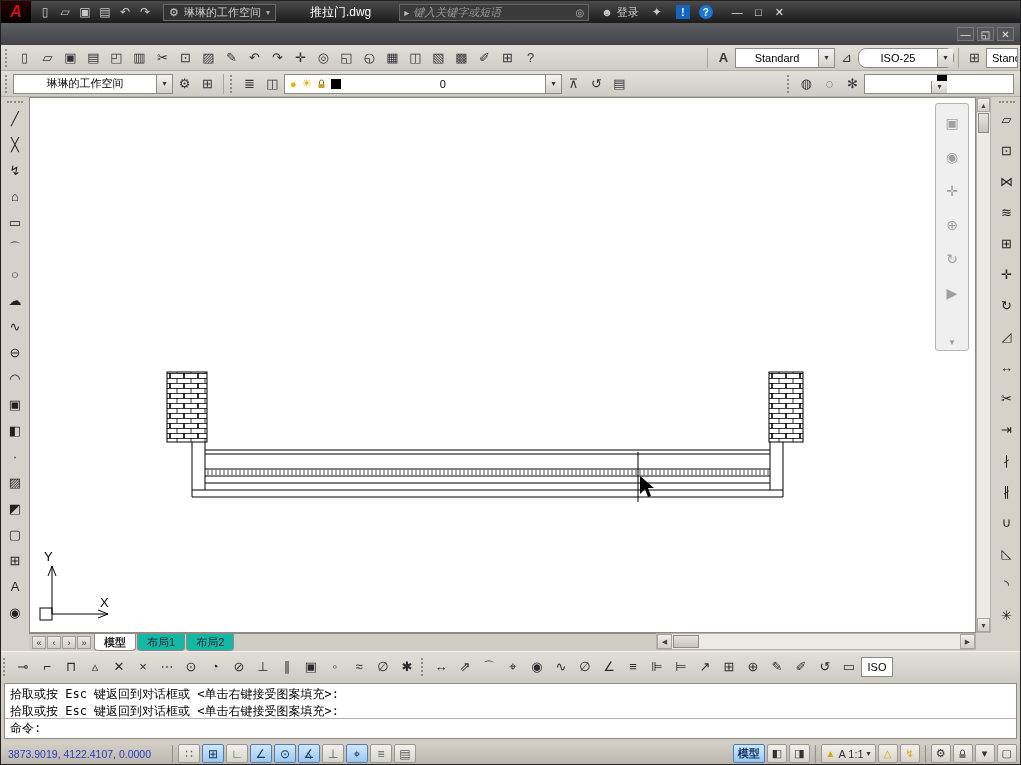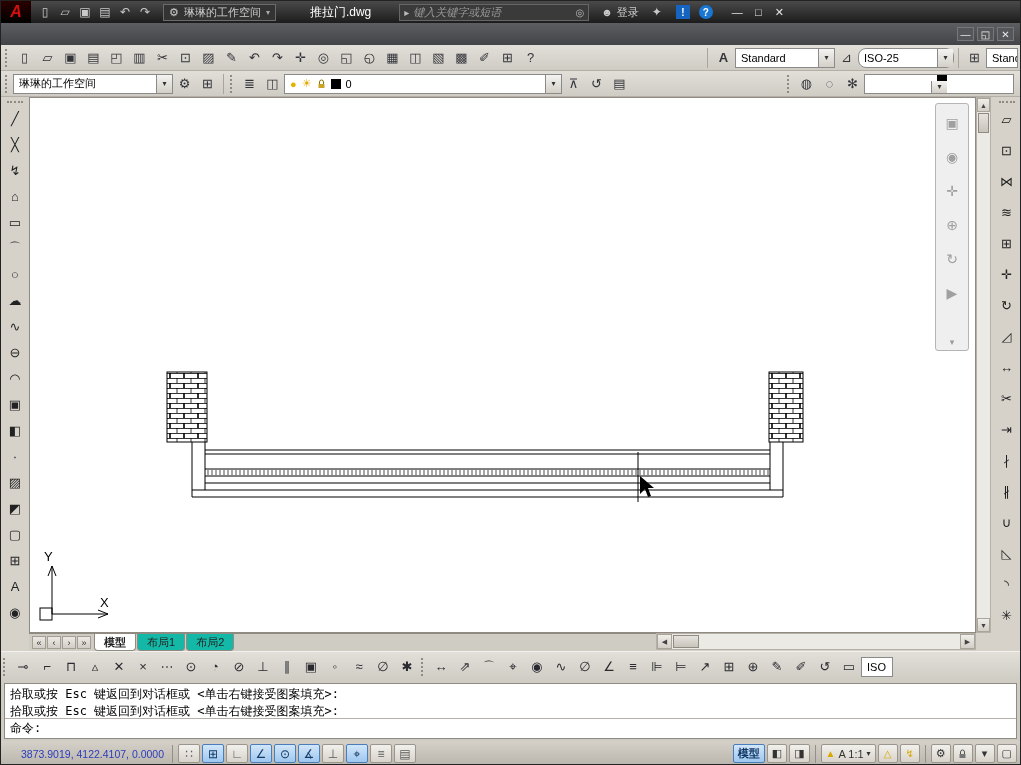--- a/index.html
+++ b/index.html
@@ -45,21 +45,21 @@
   .tbrow { position:absolute; left:0; width:100%; display:flex; align-items:center;
     background:linear-gradient(#e2dfd9,#cfccc4); border-bottom:1px solid #aéaaa2; padding:0 2px; }
   .tb1 { top:44px; height:26px; border-bottom:1px solid #b3afa7; }
   .tb2 { top:70px; height:26px; border-bottom:1px solid #b3afa7; }
   .grip { width:4px; height:18px; border-left:2px dotted #8f8b83; margin:0 4px 0 2px; }
   .tbtn { width:23px; height:22px; display:flex; align-items:center; justify-content:center;
     color:#33333a; font-size:13px; }
   .sep { width:1px; height:20px; background:#a9a59d; margin:0 4px; }
   .combo { height:20px; background:#fff; border:1px solid #8a8a8a; display:flex; align-items:center;
     font-size:11px; color:#000; }
-  .combo .val { padding:0 5px; flex:1; white-space:nowrap; overflow:hidden; }
+  .combo .val { padding:0 5px; flex:1; white-space:nowrap; overflow:hidden;text-align:center; }
   .combo .abtn { width:16px; height:100%; background:linear-gradient(#f4f3f1,#d4d0c8);
     border-left:1px solid #8a8a8a; display:flex; align-items:center; justify-content:center;
     font-size:8px; color:#333; }
   .rcluster { margin-left:auto; display:flex; align-items:center; }
   .swatch { width:10px; height:10px; background:#000; display:inline-block; margin-left:5px; }
   .ic-y { color:#dfa900; font-size:11px; margin-left:5px; }
 
   
   .left-dock { position:absolute; left:0; top:96px; width:28px; height:554px; background:#d6d2ca;
     display:flex; flex-direction:column; align-items:center; }
@@ -117,21 +117,21 @@
   .cmdarea { position:absolute; left:0; top:680px; width:100%; height:60px; background:#cfccc4; padding:2px 3px; }
   .cmdbox { width:100%; height:100%; background:#fff; border:1px solid #8f8b83; display:flex; flex-direction:column;
     font-family:"DejaVu Sans Mono","Liberation Mono",monospace; font-size:12px; color:#000; }
   .cmd-history { flex:1; border-bottom:1px solid #b5b1a9; padding:2px 5px 0 5px; overflow:hidden; }
   .cmd-line { line-height:17px; white-space:pre; }
   .cmd-active { height:19px; padding:1px 5px; line-height:17px; white-space:pre; }
 
   
   .statusbar { position:absolute; left:0; top:740px; width:100%; height:25px;
     background:linear-gradient(#d5d1c9,#b9b5ad); display:flex; align-items:center; font-size:11px; }
-  .coords { width:168px; padding-left:20px; font-size:10.5px; color:#2b3bbb; white-space:nowrap; }
+  .coords { width:168px; padding-left:7px; font-size:10.5px; color:#2b3bbb; white-space:nowrap; }
   .toggles { display:flex; }
   .stoggle { width:22px; height:19px; display:flex; align-items:center; justify-content:center; font-size:12px;
     color:#5a5a5a; background:linear-gradient(#f2f0ec,#d8d4cc); border:1px solid #9a968e; border-radius:2px;
     margin-left:2px; }
   .stoggle.active { background:linear-gradient(#d2e6f9,#9ec7ee); border-color:#4a7ebb; color:#123a66; }
   .sstat { display:flex; align-items:center; margin-left:auto; margin-right:3px; gap:2px; }
   .sbtn2 { height:19px; min-width:20px; padding:0 4px; display:flex; align-items:center; justify-content:center;
     gap:3px; font-size:11px; color:#333; background:linear-gradient(#f2f0ec,#d8d4cc); border:1px solid #9a968e;
     border-radius:2px; white-space:nowrap; }
   .sbtn2.active { background:linear-gradient(#d2e6f9,#9ec7ee); border-color:#4a7ebb; color:#0e3564; font-weight:bold; }

